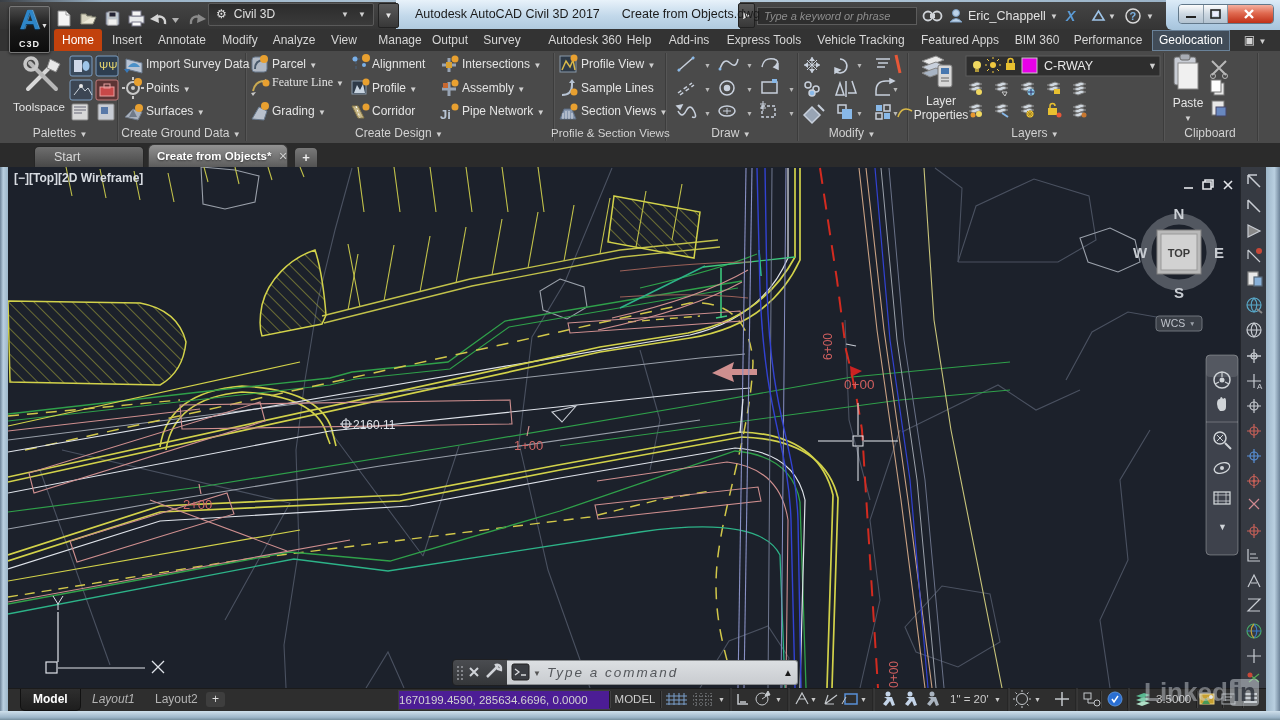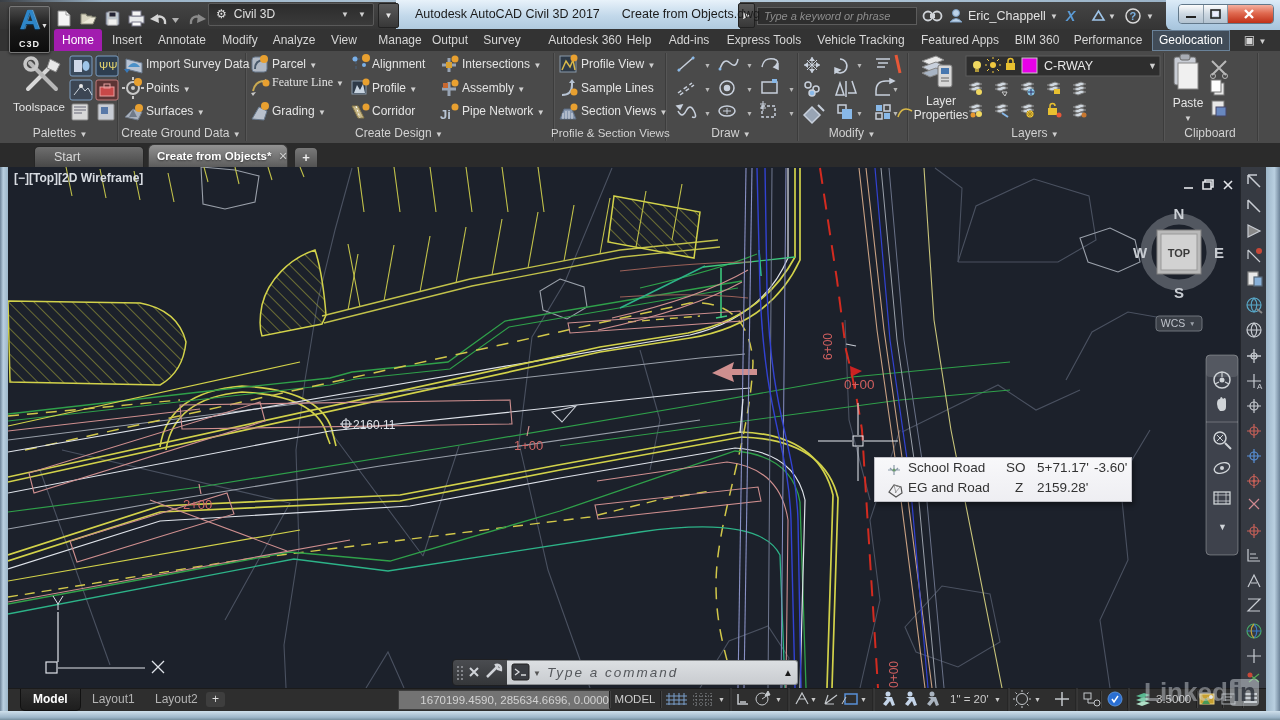--- a/index.html
+++ b/index.html
@@ -21,21 +21,21 @@
 .dn{font-size:8px;color:#cfcfcf;}
 #filetabs{left:0;top:143px;width:1280px;height:24px;background:#2b2b2b;}
 #starttab{left:34px;top:146px;width:110px;height:21px;background:linear-gradient(#6e6e6e,#484848);border:1px solid #262626;border-bottom:none;border-radius:5px 5px 0 0;color:#d8d8d8;font-size:12.5px;text-align:left;padding-left:19px;line-height:21px;box-sizing:border-box;}
 #activetab{left:148px;top:144px;width:130px;height:23px;font-weight:bold;white-space:nowrap;overflow:hidden;background:linear-gradient(#929292,#5a5a5a);border:1px solid #3a3a3a;border-bottom:none;border-radius:6px 6px 0 0;color:#fff;font-size:11.5px;line-height:23px;padding-left:8px;text-shadow:0 1px 2px rgba(0,0,0,.5);}
 #plustab{left:294px;top:147px;width:22px;height:19px;background:linear-gradient(#787878,#525252);border:1px solid #2a2a2a;border-bottom:none;border-radius:5px 5px 0 0;color:#eee;font-size:13px;font-weight:bold;text-align:center;line-height:19px;}
 #canvas{left:8px;top:167px;width:1232px;height:521px;background:#1c212b;overflow:hidden;}
 #vplabel{left:14px;top:171px;color:#d8dce2;font-size:12px;font-weight:bold;z-index:5;}
 #rtools{left:1240px;top:167px;width:26px;height:521px;background:#363a42;border-left:1px solid #22252b;}
 #statusbar{left:0;top:688px;width:1280px;height:23px;background:#2e2e2e;border-top:1px solid #1b1b1b;color:#c8c8c8;font-size:11.5px;}
 .ltab{position:absolute;top:689px;height:21px;line-height:21px;padding:0 12px;color:#b4b4b4;font-size:12px;z-index:3;}
-#coords{position:absolute;left:398px;top:690px;width:210px;height:18px;background:#737373;border:1px solid #3e3e3e;text-align:right;line-height:18px;color:#d2d2d2;font-size:11.5px;z-index:3;}
+#coords{position:absolute;left:398px;top:690px;width:210px;height:18px;background:#4c1d95;border:1px solid #3e3e3e;text-align:left;line-height:18px;color:#d2d2d2;font-size:11.5px;z-index:3;}
 .sbtn{position:absolute;top:690px;height:19px;line-height:19px;text-align:center;color:#cccccc;font-size:11.5px;z-index:3;}
 .ssep{position:absolute;top:691px;height:17px;width:1px;background:#1f1f1f;border-right:1px solid #424242;z-index:3;}
 #glassL{left:0;top:167px;width:8px;height:544px;background:linear-gradient(90deg,#6e8499,#b9cfe0 40%,#9db6c9);z-index:8;}
 #glassR{left:1266px;top:167px;width:14px;height:544px;background:linear-gradient(90deg,#9db6c9,#b9cfe0 60%,#6e8499);z-index:8;}
 #glassB{left:0;top:711px;width:1280px;height:9px;background:linear-gradient(#cfe0ec,#9db6c9 70%,#77909f);z-index:8;}
 #wmark{left:1144px;top:677px;z-index:9;font-size:26px;font-weight:bold;color:rgba(214,220,226,.45);}
 #wmark .inbox{display:inline-block;background:rgba(214,220,226,.5);color:rgba(40,45,55,.8);border-radius:4px;padding:0 3px;margin-left:2px;line-height:27px;}
 #tooltip{left:874px;top:457px;width:256px;height:43px;background:linear-gradient(#f8f8fa,#eeeef2);border:1px solid #c0c0c6;box-shadow:2px 3px 5px rgba(0,0,0,.4);z-index:7;font-size:13.5px;color:#333;}
 .ttc{position:absolute;white-space:nowrap;}
 #cmdleft{left:452px;top:659px;width:54px;height:25px;background:linear-gradient(#4a4c50,#343639);border:1px solid #1e1f22;border-radius:4px 0 0 4px;z-index:6;}
@@ -103,21 +103,21 @@
     <div class="abs" style="left:25px;top:0;width:23px;height:18px;background:linear-gradient(#fdfdfd,#cdd8e2 50%,#b2c2d0);border-right:1px solid #8a9aa8;"></div>
     <div class="abs" style="left:49px;top:0;width:45px;height:18px;background:linear-gradient(#f4b0a0,#e06a50 45%,#c03018);"></div>
     <svg class="abs" style="left:0;top:0;" width="94" height="18" viewBox="0 0 94 18">
       <path d="M7 12 h10" stroke="#222" stroke-width="2.2" fill="none"></path>
       <rect x="32" y="5" width="9" height="8" fill="none" stroke="#222" stroke-width="1.6"></rect>
         <rect x="34" y="7" width="5" height="4" fill="#eef" stroke="none"></rect>
       <path d="M66 5 l8 8 m0 -8 l-8 8" stroke="#fff" stroke-width="2.4" fill="none"></path>
     </svg>
   </div>
   <div id="tabrow" class="abs">
-    <div class="rtab" style="left:54px;width:48px;background:#a21caf;color:#fff;border-radius:3px 3px 0 0;">Home</div>
+    <div class="rtab" style="left:54px;width:48px;background:#c2410c;color:#fff;border-radius:3px 3px 0 0;">Home</div>
     <div class="rtab" style="left:107px;width:40px;">Insert</div>
     <div class="rtab" style="left:152px;width:60px;">Annotate</div>
     <div class="rtab" style="left:217px;width:46px;">Modify</div>
     <div class="rtab" style="left:268px;width:52px;">Analyze</div>
     <div class="rtab" style="left:326px;width:36px;">View</div>
     <div class="rtab" style="left:373px;width:54px;">Manage</div>
     <div class="rtab" style="left:426px;width:48px;">Output</div>
     <div class="rtab" style="left:479px;width:46px;">Survey</div>
     <div class="rtab" style="left:530px;width:86px;margin-left:12px;">Autodesk 360</div>
     <div class="rtab" style="left:621px;width:36px;">Help</div>
@@ -669,21 +669,21 @@
       <rect x="5" y="3" width="17" height="16" rx="2" fill="#3a3d42" stroke="#222"></rect>
       <path d="M8 8 l4 3 -4 3 M14 14 h5" stroke="#d8dadd" stroke-width="1.3" fill="none"></path>
       <text x="26" y="15" font-size="8" fill="#555">▼</text>
       <text x="40" y="16" font-size="13.5" font-style="italic" fill="#55585c" font-family="Liberation Sans" letter-spacing="2">Type  a  command</text>
       <text x="276" y="15" font-size="10" fill="#1a1a1a">▲</text>
     </svg>
   </div>
   <div id="statusbar" class="abs"></div>
   <div id="statusicons" class="abs">
     <div class="ltab" style="left:20px;background:linear-gradient(#2e2e2e,#1e1e1e);color:#fff;font-weight:bold;border-radius:0 0 5px 5px;border:1px solid #111;border-top:none;">Model</div>
-    <div class="ltab" style="left:80px;">Layout1</div>
+    <div class="ltab" style="left:80px;font-style:italic;">Layout1</div>
     <div class="ltab" style="left:143px;">Layout2</div>
     <div class="ltab" style="left:206px;padding:0 6px;background:#3e3e3e;border-radius:3px;height:15px;line-height:15px;top:692px;color:#ddd;">+</div>
     <div id="coords">1670199.4590, 285634.6696, 0.0000</div>
     <div class="sbtn" style="left:612px;width:46px;">MODEL</div>
     <div class="ssep" style="left:609px;"></div>
     <div class="ssep" style="left:660px;"></div>
     <div class="ssep" style="left:1100px;"></div>
     <div class="ssep" style="left:1127px;"></div>
     <div class="ssep" style="left:1196px;"></div>
     <div class="ssep" style="left:1222px;"></div>
@@ -755,29 +755,14 @@
           </g>
         <rect x="562" y="6" width="13" height="10" stroke="#a8acb0"></rect>
           <path d="M565 9 h7 m-7 3 h5" stroke="#a8acb0"></path>
         <path d="M584 6 h13 m-13 4 h13 m-13 4 h13" stroke-width="2" stroke="#c0c4c8"></path>
       </g>
     </svg>
   </div>
   <div id="glassL" class="abs"></div>
   <div id="glassR" class="abs"></div>
   <div id="glassB" class="abs"></div>
-  <div id="tooltip" class="abs">
-    <svg class="abs" style="left:10px;top:4px;" width="20" height="36" viewBox="0 0 20 36">
-      <path d="M3 8 h5 m2 0 h5 m-6 -5 v4 m0 2 v4 m-4 -7 l3 3 m5 -3 l-3 3" stroke="#8a9aa8" stroke-width="1.2" fill="none"></path>
-      <circle cx="9" cy="8" r="1.5" fill="#6a9a6a"></circle>
-      <path d="M4 30 l5 -7 7 2 1 6 -6 4z" fill="none" stroke="#555" stroke-width="1.2"></path>
-      <path d="M9 23 l2 8 m-2 -8 l6 2 m-5 6 l5 -6" stroke="#888" stroke-width="0.8" fill="none"></path>
-    </svg>
-    <div class="ttc" style="left:33px;top:2px;">School Road</div>
-    <div class="ttc" style="left:131px;top:2px;">SO</div>
-    <div class="ttc" style="left:162px;top:2px;">5+71.17'</div>
-    <div class="ttc" style="left:219px;top:2px;">-3.60'</div>
-    <div class="ttc" style="left:33px;top:22px;">EG and Road</div>
-    <div class="ttc" style="left:140px;top:22px;">Z</div>
-    <div class="ttc" style="left:162px;top:22px;">2159.28'</div>
-  </div>
   <div id="wmark" class="abs">Linked<span class="inbox">in</span></div>
 </div>
 
 </body></html>

